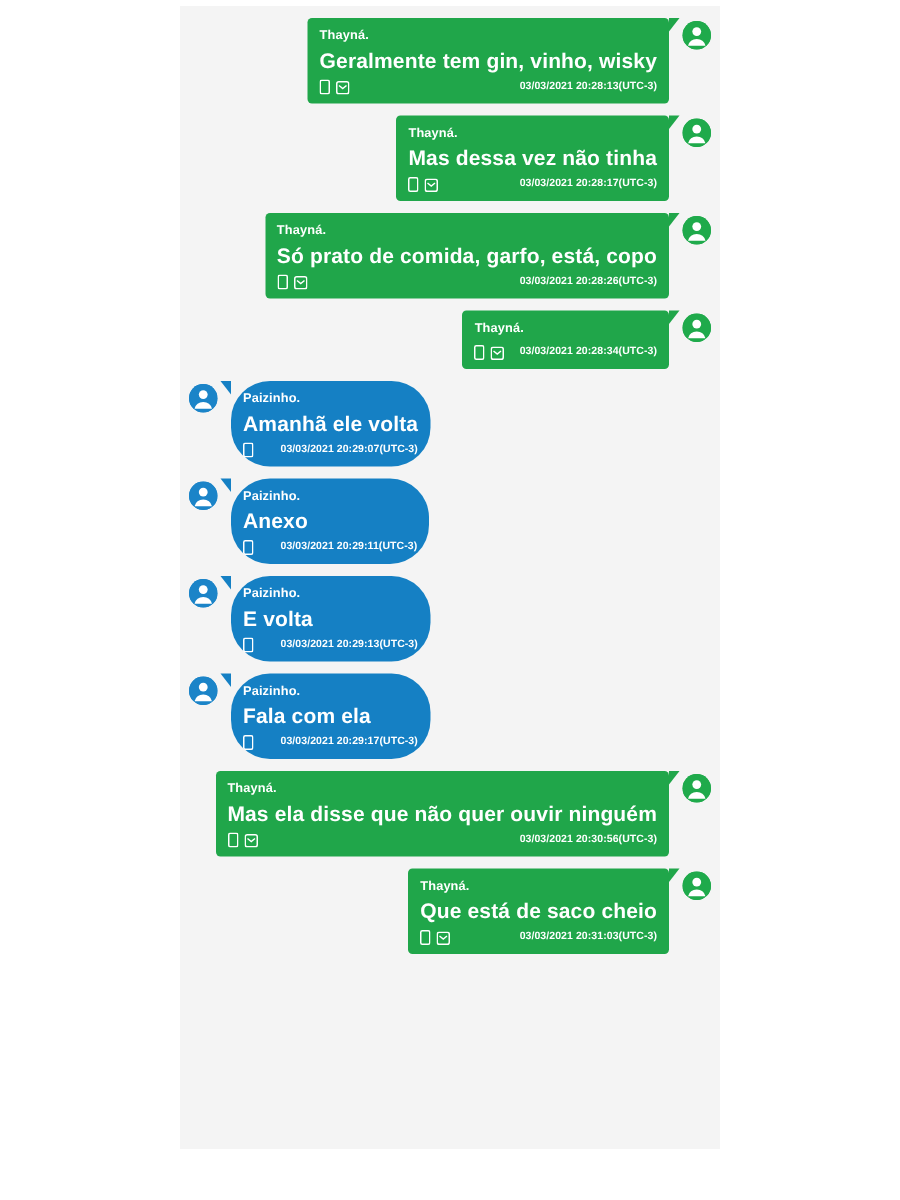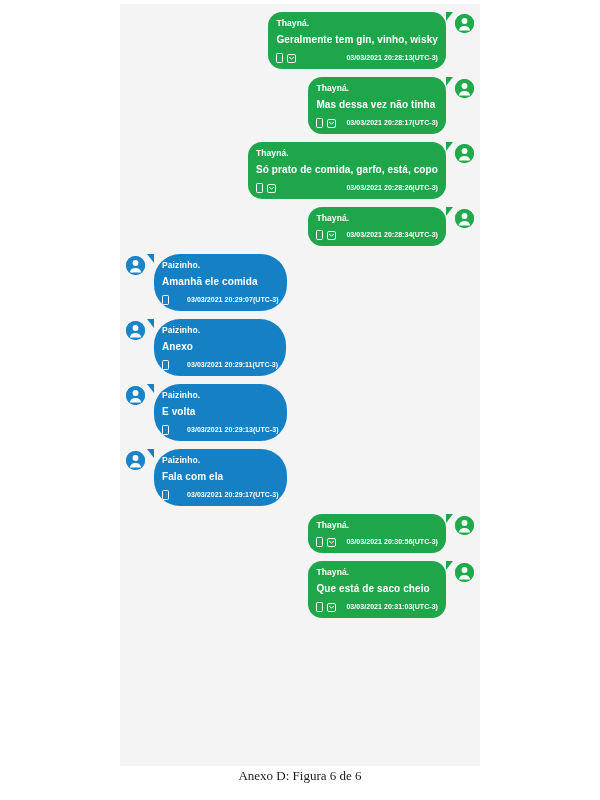--- a/index.html
+++ b/index.html
@@ -80,32 +80,32 @@
   .bubble.blue::before {
     content: "";
     position: absolute;
     top: 0;
     left: -7px;
     width: 0; height: 0;
     border-top: 9px solid #1580c4;
     border-left: 7px solid transparent;
   }
 
-  .msg-row.outgoing .bubble { margin-right: 9px; border-radius: 14px; }
+  .msg-row.outgoing .bubble { margin-right: 9px; }
   .msg-row.incoming .bubble { margin-left: 9px; border-radius: 26px; }
 
   .sender {
     font-size: 8.5px;
     font-weight: bold;
     line-height: 12px;
     margin-bottom: 5px;
     letter-spacing: 0.1px;
   }
   .body-text {
-    font-size: 10px;
+    font-size: 14px;
     font-weight: bold;
     line-height: 12px;
     margin-bottom: 6px;
     letter-spacing: 0.1px;
     white-space: nowrap;
   }
   .meta {
     display: flex;
     align-items: center;
     height: 12px;
@@ -268,21 +268,21 @@
       <div class="msg-row incoming">
         <span class="avatar blue" style="color: rgb(27, 132, 200);">
           <svg viewBox="0 0 20 20" aria-hidden="true">
             <circle cx="10" cy="10" r="10" fill="currentColor"></circle>
             <circle cx="10" cy="7.4" r="3.1" fill="#ffffff"></circle>
             <path d="M3.9 17.4a6.3 6.3 0 0 1 12.2 0z" fill="#ffffff"></path>
           </svg>
         </span>
         <div class="bubble blue">
           <div class="sender">Paizinho.</div>
-          <div class="body-text">Amanhã  ele comida</div>
+          <div class="body-text">Amanhã  ele volta</div>
           <div class="meta">
             <span class="icons">
               <span>
                 <svg width="7" height="10" viewBox="0 0 7 10" aria-hidden="true">
                   <rect x="0.5" y="0.5" width="6" height="9" rx="1" ry="1" fill="none" stroke="#ffffff" stroke-width="1"></rect>
                 </svg>
               </span>
             </span>
             <span class="stamp">03/03/2021 20:29:07(UTC-3)</span>
           </div>
@@ -353,20 +353,21 @@
                 </svg>
               </span>
             </span>
             <span class="stamp">03/03/2021 20:29:17(UTC-3)</span>
           </div>
         </div>
       </div>
       <div class="msg-row outgoing">
         <div class="bubble green">
           <div class="sender">Thayná.</div>
+          <div class="body-text">Mas ela disse que não quer ouvir ninguém</div>
           <div class="meta">
             <span class="icons">
               <span>
                 <svg width="7" height="10" viewBox="0 0 7 10" aria-hidden="true">
                   <rect x="0.5" y="0.5" width="6" height="9" rx="1" ry="1" fill="none" stroke="#ffffff" stroke-width="1"></rect>
                 </svg>
               </span>
               <span>
                 <svg width="9" height="9" viewBox="0 0 9 9" aria-hidden="true">
                   <rect x="0.5" y="0.5" width="8" height="8" rx="1.4" ry="1.4" fill="none" stroke="#ffffff" stroke-width="1"></rect>
@@ -409,15 +410,14 @@
         <span class="avatar green" style="color: rgb(31, 170, 75);">
           <svg viewBox="0 0 20 20" aria-hidden="true">
             <circle cx="10" cy="10" r="10" fill="currentColor"></circle>
             <circle cx="10" cy="7.4" r="3.1" fill="#ffffff"></circle>
             <path d="M3.9 17.4a6.3 6.3 0 0 1 12.2 0z" fill="#ffffff"></path>
           </svg>
         </span>
       </div>
     </div>
 
-  <div id="caption">Anexo D: Figura 6 de 6</div>
 
 </div>
 
 </body></html>

